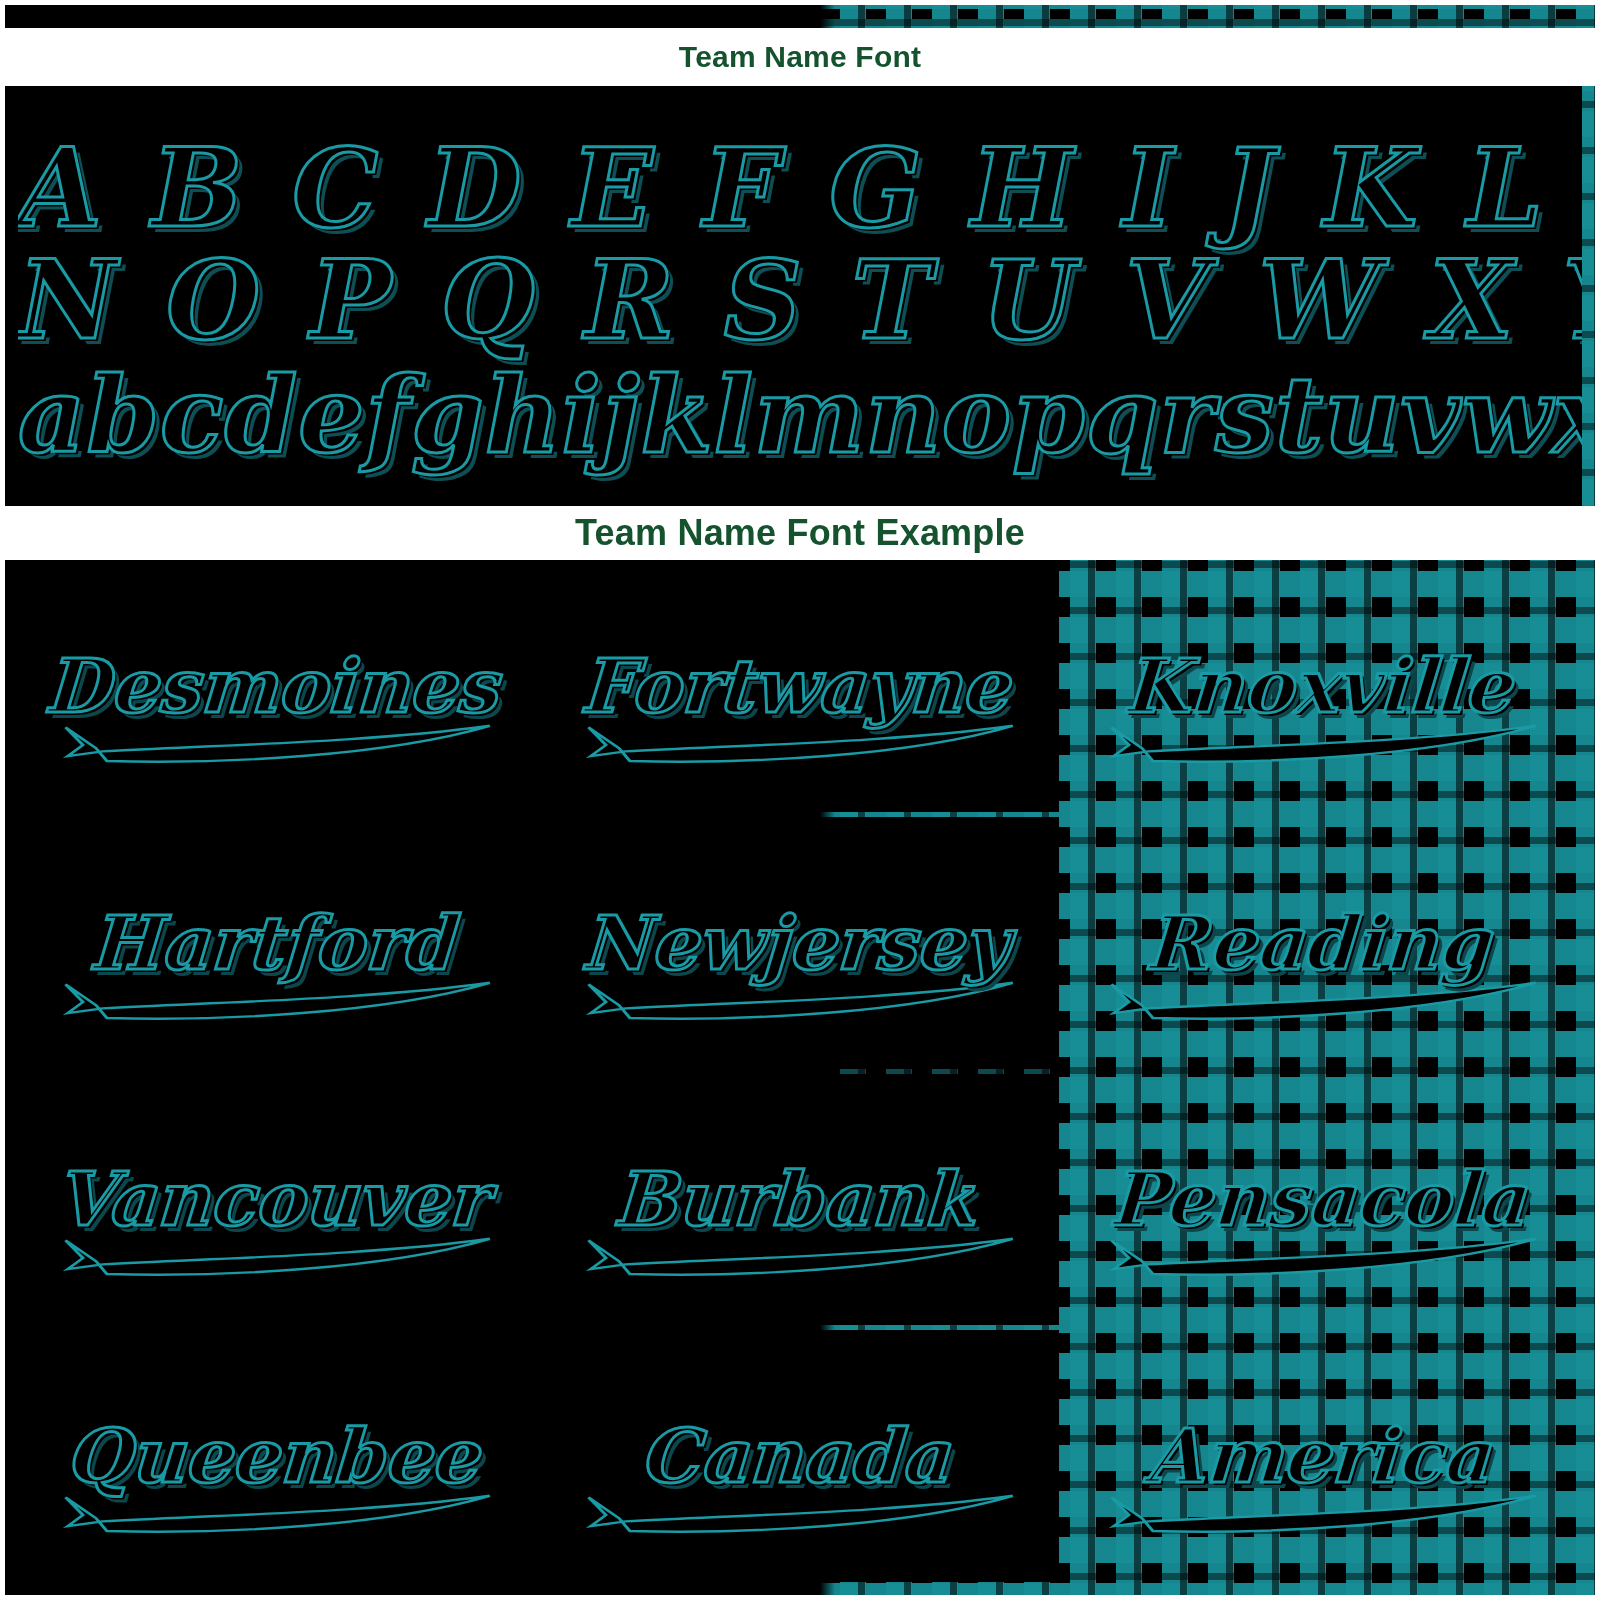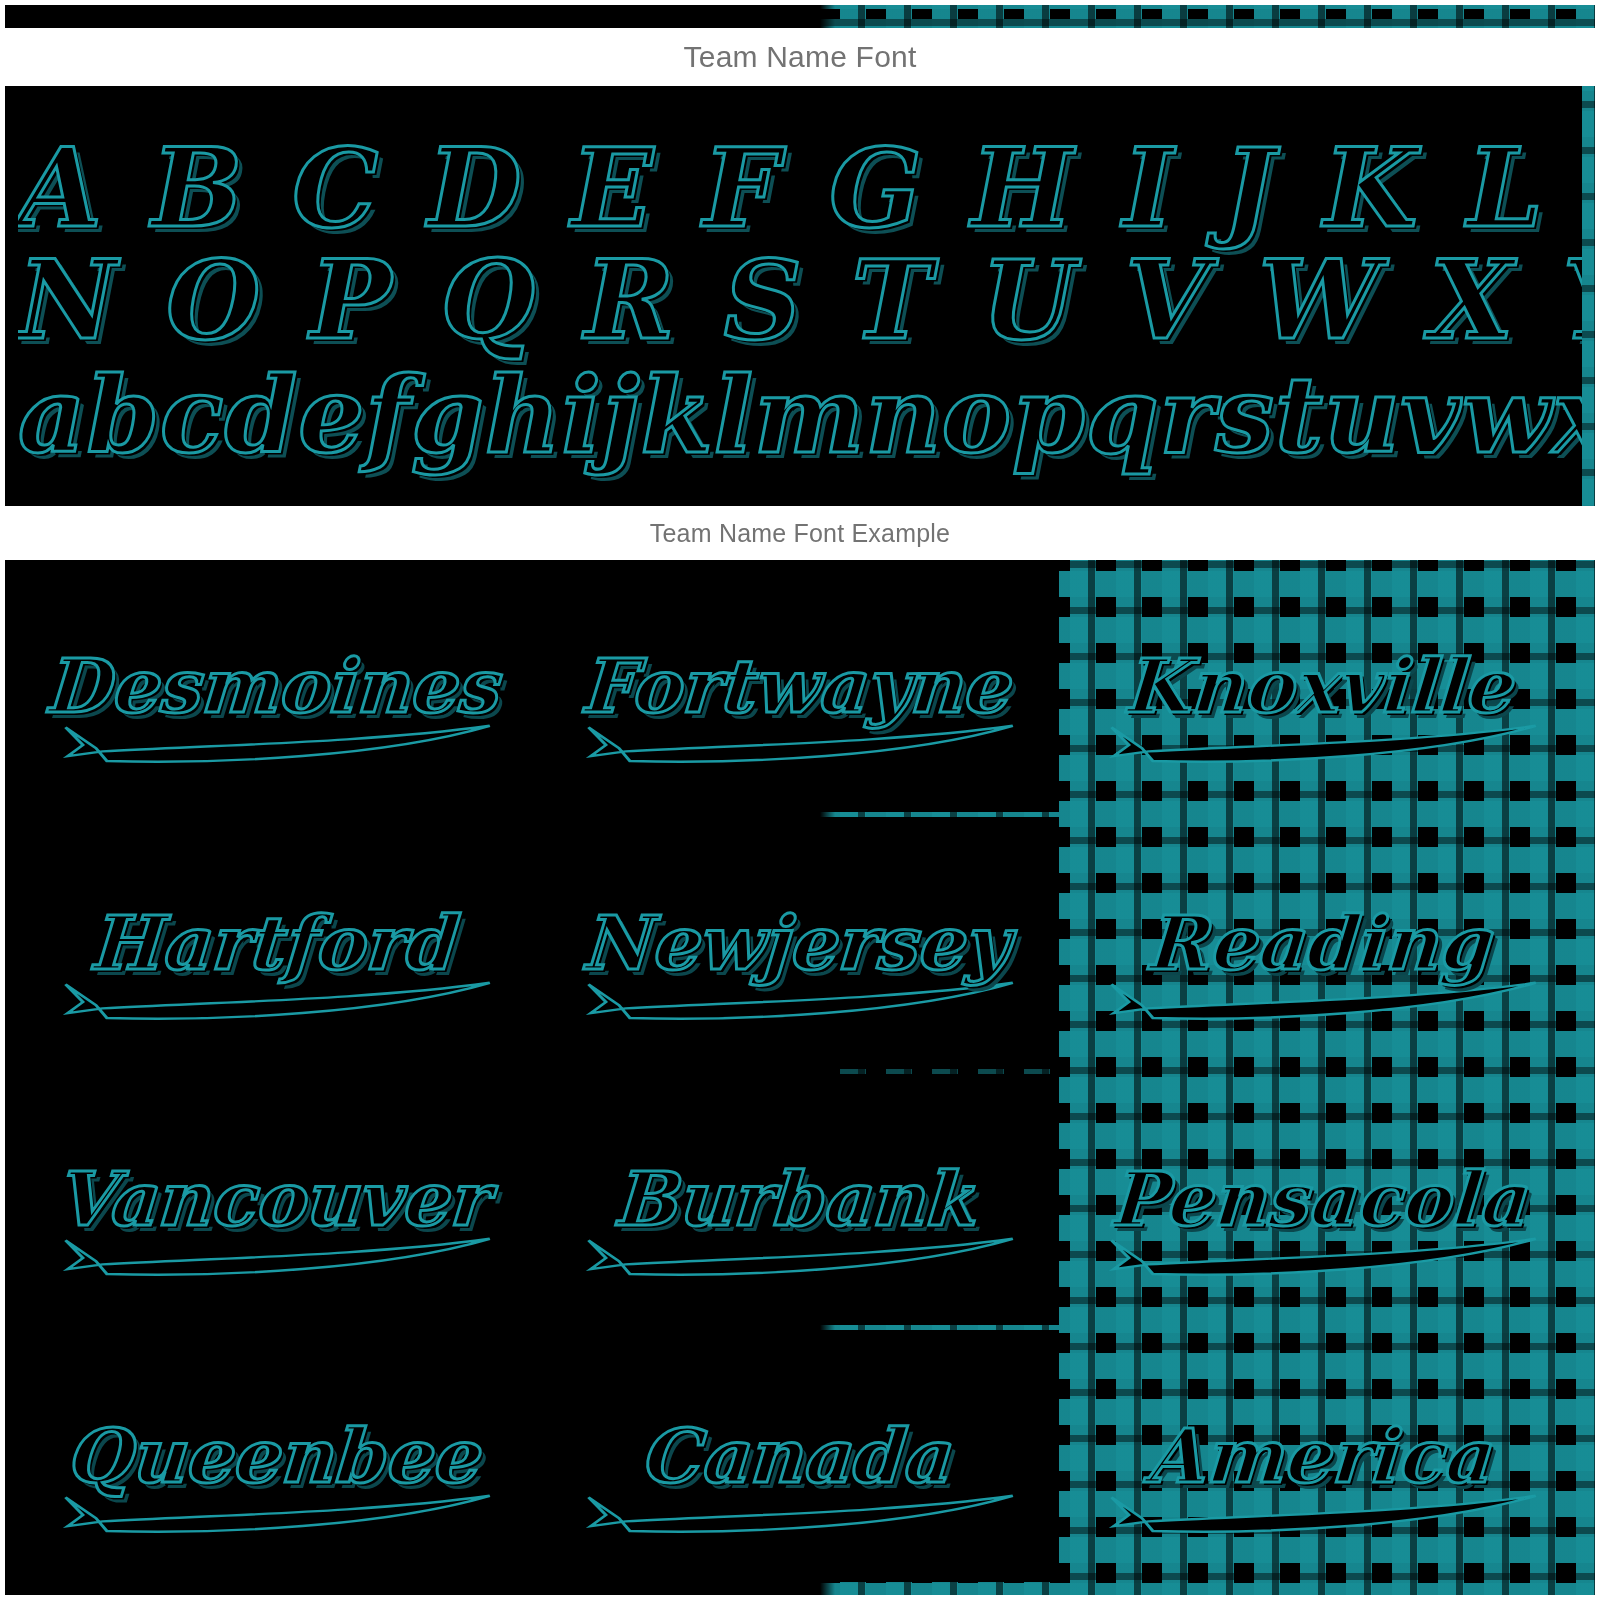--- a/index.html
+++ b/index.html
@@ -53,29 +53,29 @@
     inset: 0;
     z-index: 5;
   }
 
   
   .band {
     position: absolute;
     left: 0;
     width: 1600px;
     background: #ffffff;
-    color: #737373;
+    color: #14532d;
     display: flex;
     align-items: center;
     justify-content: center;
-    font-weight: normal;
+    font-weight: bold;
     letter-spacing: .2px;
   }
   #band-top   { top: 28px;  height: 58px; font-size: 30px; }
-  #band-mid   { top: 506px; height: 54px; font-size: 25px; }
+  #band-mid   { top: 506px; height: 54px; font-size: 36px; }
 
   
   .outer-line {
     position: absolute;
     background: #ffffff;
   }
 
   
   .alphabet {
     position: absolute;

